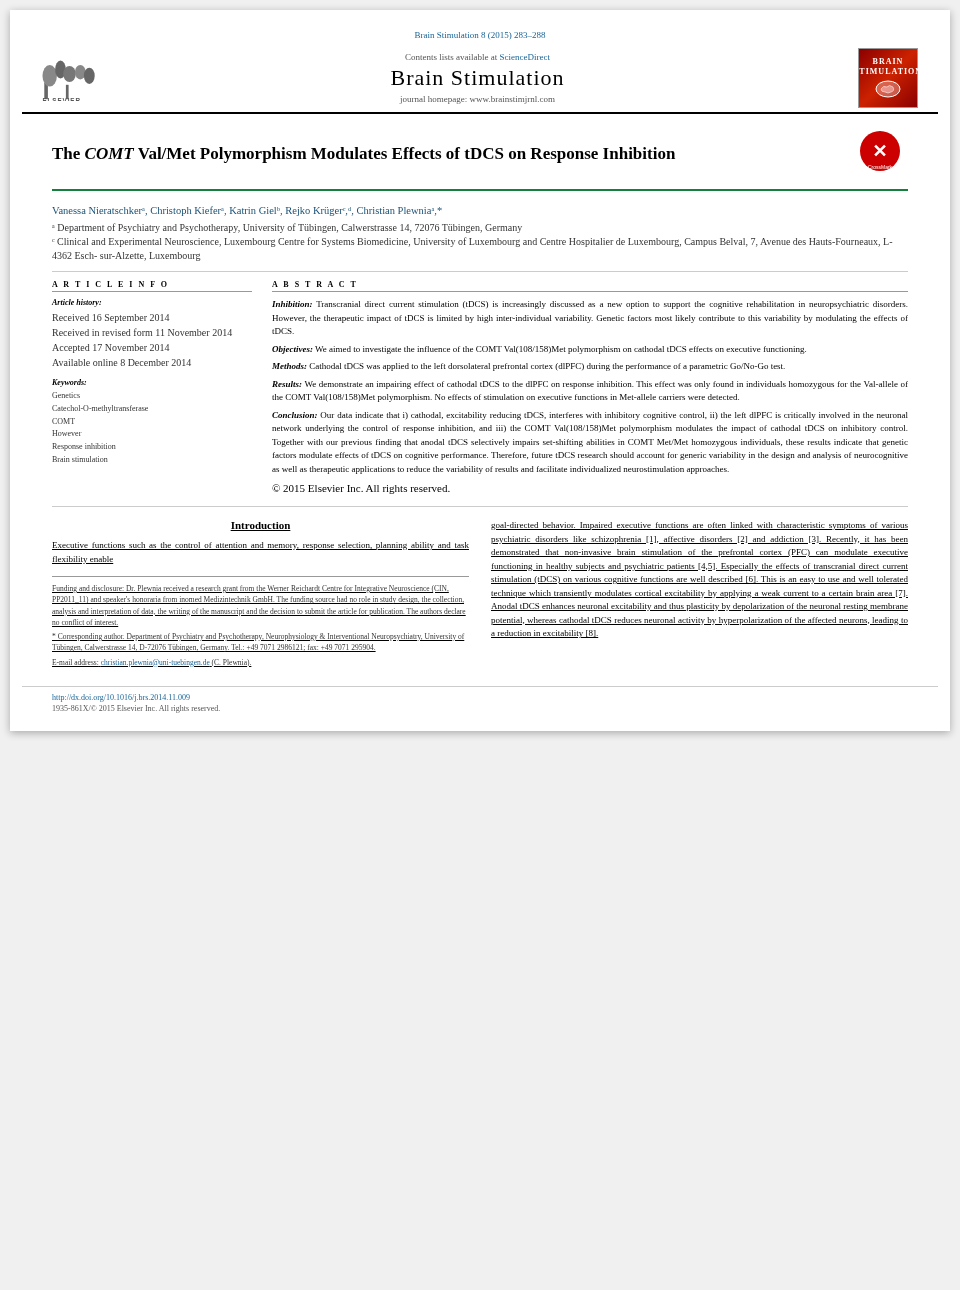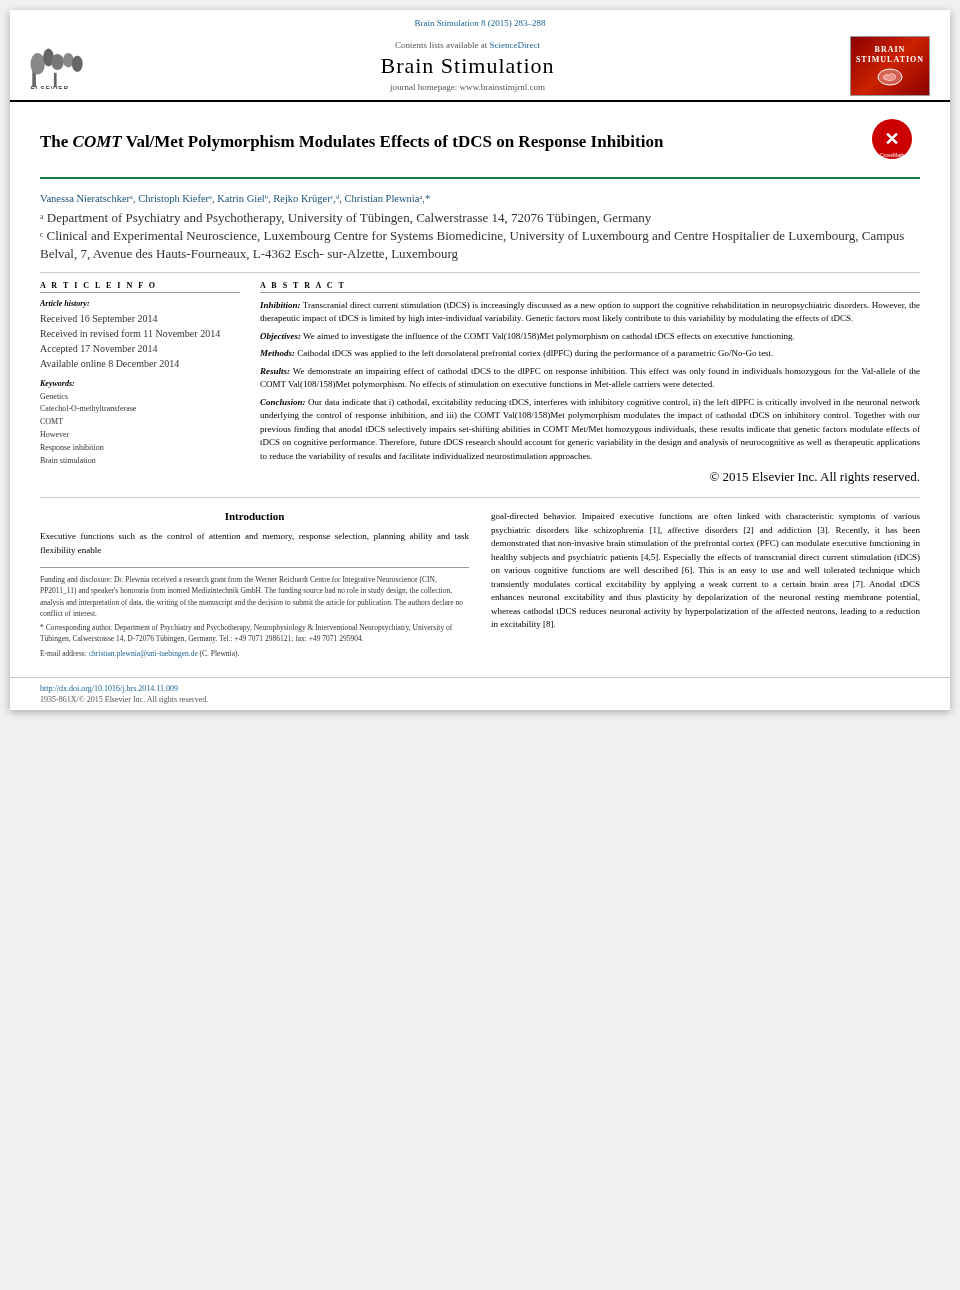--- a/index.html
+++ b/index.html
@@ -8,21 +8,21 @@
       font-family: "Times New Roman", Times, serif;
       font-size: 10px;
       color: #000;
       display: flex;
       justify-content: center;
       padding: 10px;
     }
     .page {
       width: 940px;
       background: #fff;
-      padding: 0;
+      padding: 12px;
       box-shadow: 0 2px 8px rgba(0,0,0,0.3);
     }
     
     .journal-header {
       border-bottom: 2px solid #000;
       padding: 8px 20px 0 20px;
     }
     .journal-top-bar {
       text-align: center;
       font-size: 9px;
@@ -49,21 +49,21 @@
     .elsevier-logo {
       display: flex;
       flex-direction: column;
       align-items: flex-start;
     }
     .elsevier-tree {
       width: 55px;
       height: 45px;
     }
     .brain-stim-logo {
-      width: 80px;
+      width: 60px;
       height: 60px;
       border: 1px solid #999;
       display: flex;
       flex-direction: column;
       align-items: center;
       justify-content: center;
       font-size: 7px;
       font-weight: bold;
       text-transform: uppercase;
       letter-spacing: 1px;
@@ -109,21 +109,21 @@
       margin-left: 10px;
       flex-shrink: 0;
     }
     
     .authors {
       font-size: 10.5px;
       margin-bottom: 5px;
       color: #1a5276;
     }
     .affiliations {
-      font-size: 13px;
+      font-size: 10px;
       color: #333;
       margin-bottom: 8px;
       line-height: 1.4;
       border-bottom: 1px solid #ccc;
       padding-bottom: 8px;
     }
     
     .two-col {
       display: flex;
       gap: 20px;
@@ -177,34 +177,35 @@
       font-size: 9px;
       line-height: 1.5;
       text-align: justify;
       margin-bottom: 4px;
     }
     .abstract-section p strong {
       font-weight: bold;
       font-style: italic;
     }
     .copyright {
-      font-size: 13px;
-      text-align: right;
+      font-size: 11px;
+      text-align: left;
       margin-top: 6px;
     }
     
     .divider {
       border: none;
       border-top: 1px solid #ccc;
       margin: 12px 0;
     }
     
     .body-two-col {
       display: flex;
       gap: 22px;
+      text-decoration: underline;
     }
     .body-col {
       flex: 1;
     }
     .intro-heading {
       font-size: 11px;
       font-weight: bold;
       text-align: center;
       margin-bottom: 8px;
       font-family: "Times New Roman", Times, serif;

